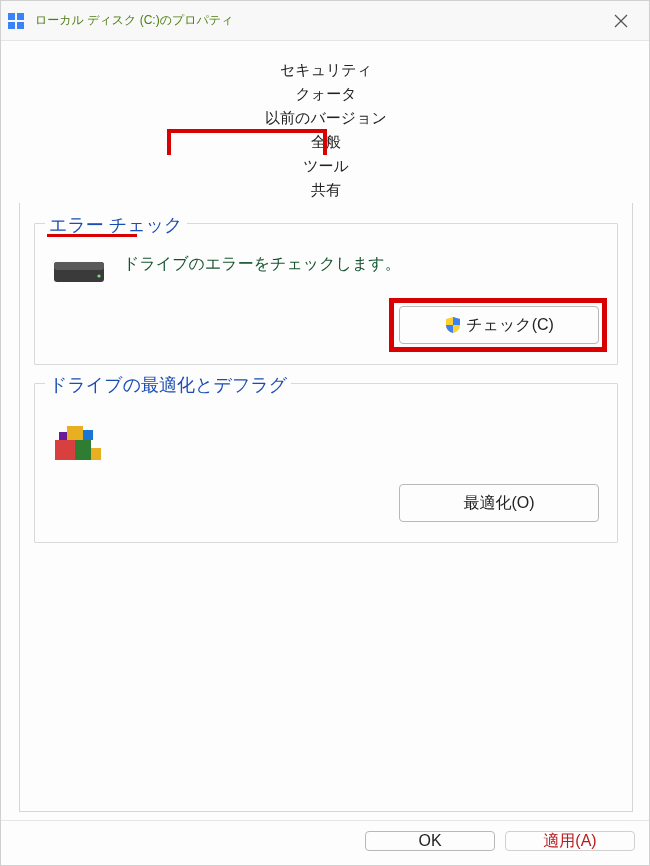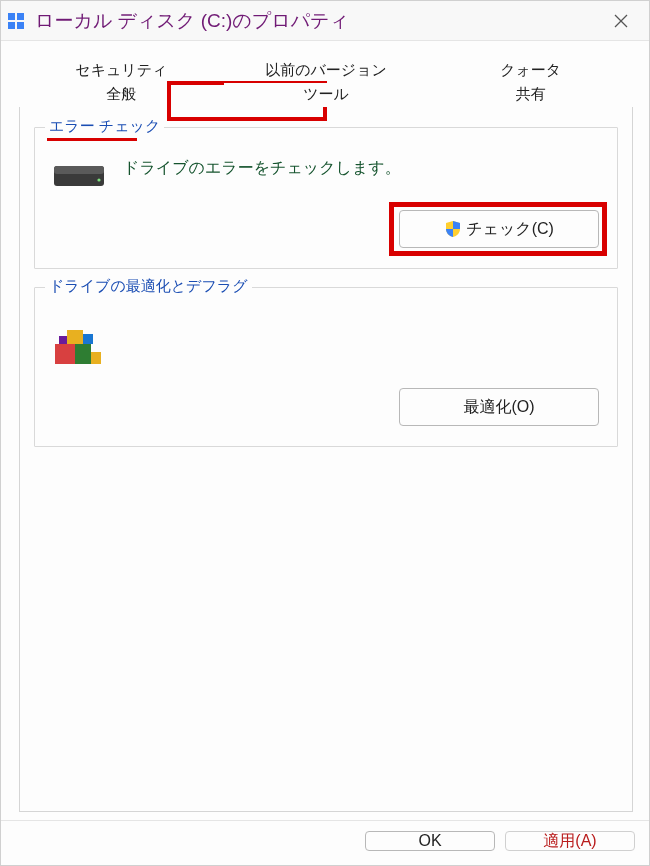--- a/index.html
+++ b/index.html
@@ -27,42 +27,43 @@
     padding: 0 6px;
     border-bottom: 1px solid #e5e5e5;
     background: #f8f8f8;
   }
   .titlebar .app-icon {
     width: 18px; height: 18px;
     margin-right: 10px;
     display: inline-flex;
   }
   .titlebar .title-text {
-    color: #701a75;
-    font-size: 19px;
+    color: #4d7c0f;
+    font-size: 12px;
     flex: 1;
   }
   .titlebar .close-btn {
     width: 44px; height: 36px;
     display: flex; align-items: center; justify-content: center;
     color: #555;
     font-size: 18px;
   }
 
   .content {
     flex: 1;
     display: flex;
     flex-direction: column;
     padding: 16px 16px 8px 18px;
   }
 
   
   .tabs-row {
     display: flex;
     position: relative;
+    flex-direction: column;
   }
   .tabs-row.top { margin-top: 2px; }
   .tab {
     flex: 1;
     text-align: center;
     padding: 2px 0 3px 0;
     font-size: 15px;
     color: #222;
     background: #fdfdfd;
     cursor: default;
@@ -94,21 +95,21 @@
     margin-bottom: 18px;
     padding: 28px 18px 20px 18px;
   }
   .group-legend {
     position: absolute;
     top: -11px;
     left: 10px;
     background: #fdfdfd;
     padding: 0 4px;
     color: #1a4db3;
-    font-size: 15px;
+    font-size: 18px;
   }
   .legend-underline {
     height: 3px;
     background: #d80000;
     width: 90px;
     position: absolute;
     top: 10px;
     left: 12px;
   }
 
@@ -208,22 +209,22 @@
         <line x1="13" y1="1" x2="1" y2="13" stroke="#555" stroke-width="1.2"></line>
       </svg>
     </div>
   </div>
 
   <div class="content">
 
     <div style="position:relative;">
       <div class="tabs-row top">
         <div class="tab">セキュリティ</div>
+        <div class="tab">クォータ</div>
         <div class="tab">以前のバージョン</div>
-        <div class="tab">クォータ</div>
       </div>
       <div class="tabs-row" style="position:relative;">
         <div class="tab">全般</div>
         <div class="tab" data-active="true">ツール</div>
         <div class="tab">共有</div>
         <div class="tab-highlight-red" style="left:148px; top:-2px; width:160px; height:40px;"></div>
       </div>
     </div>
 
     <div class="tab-panel">

